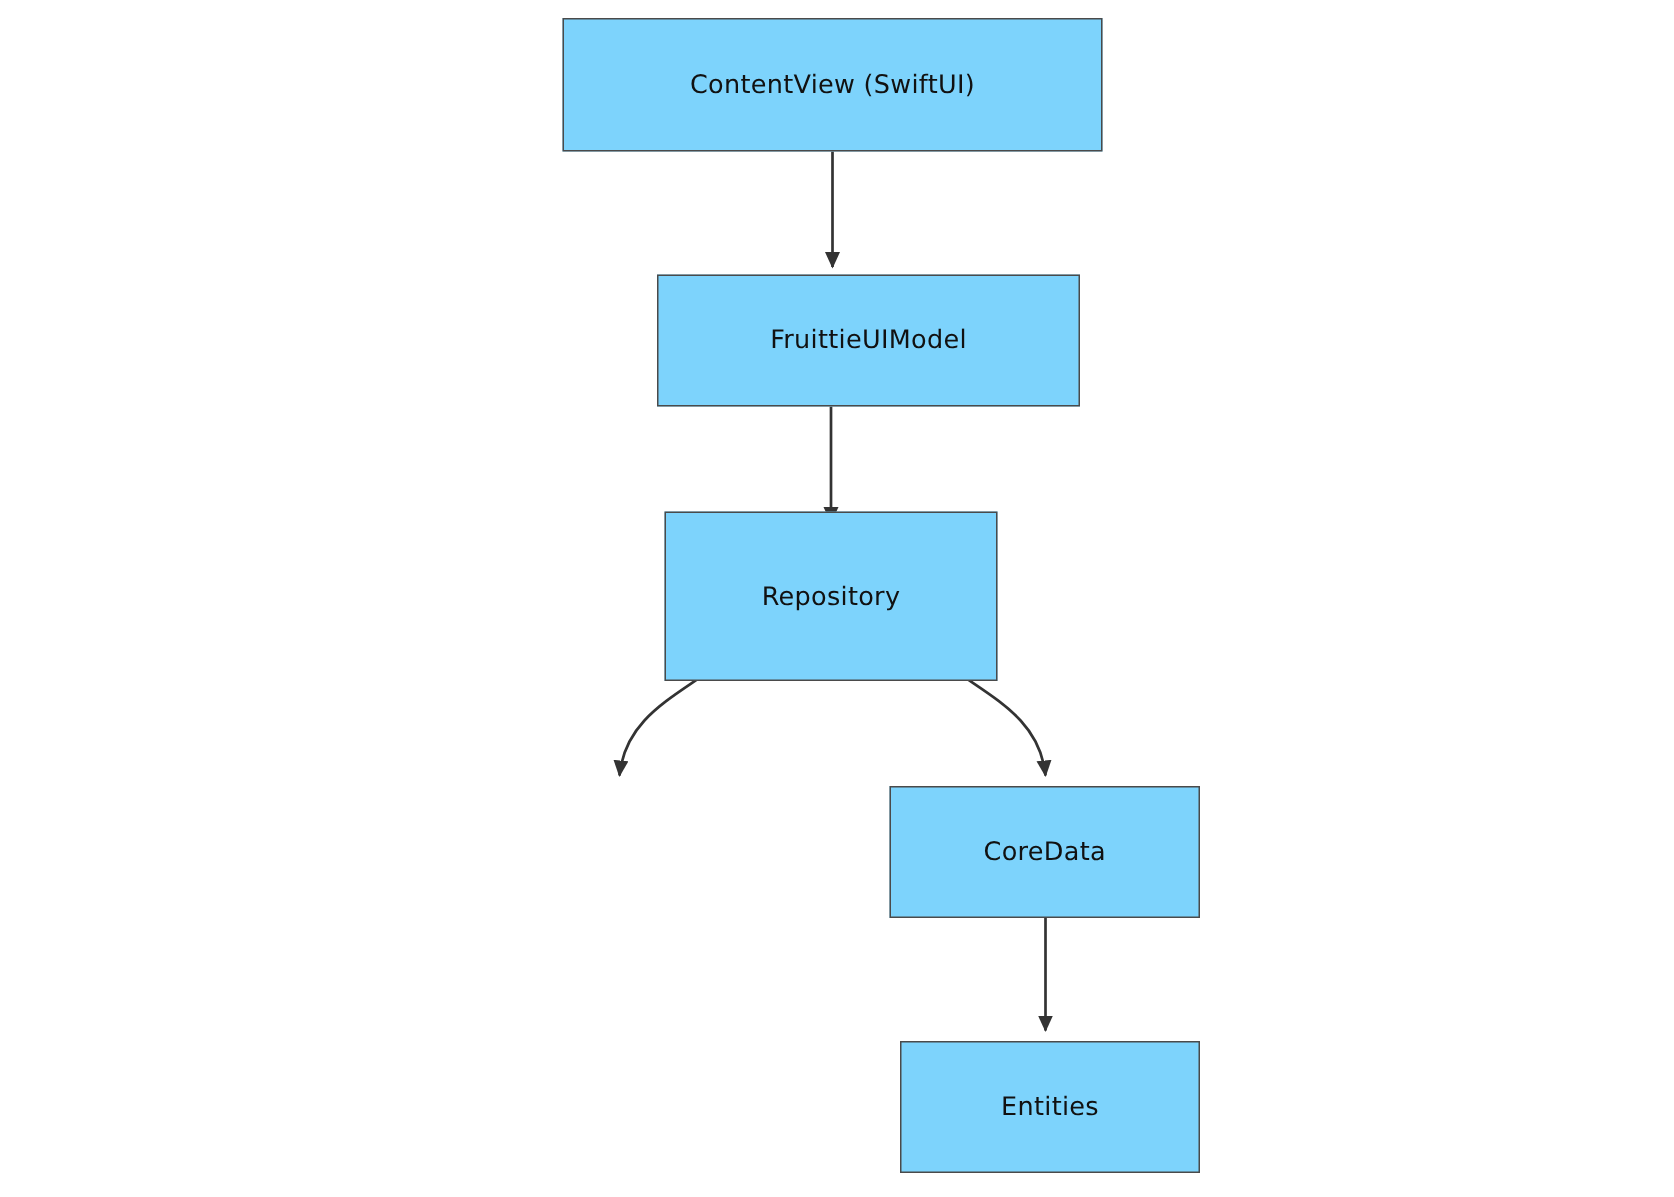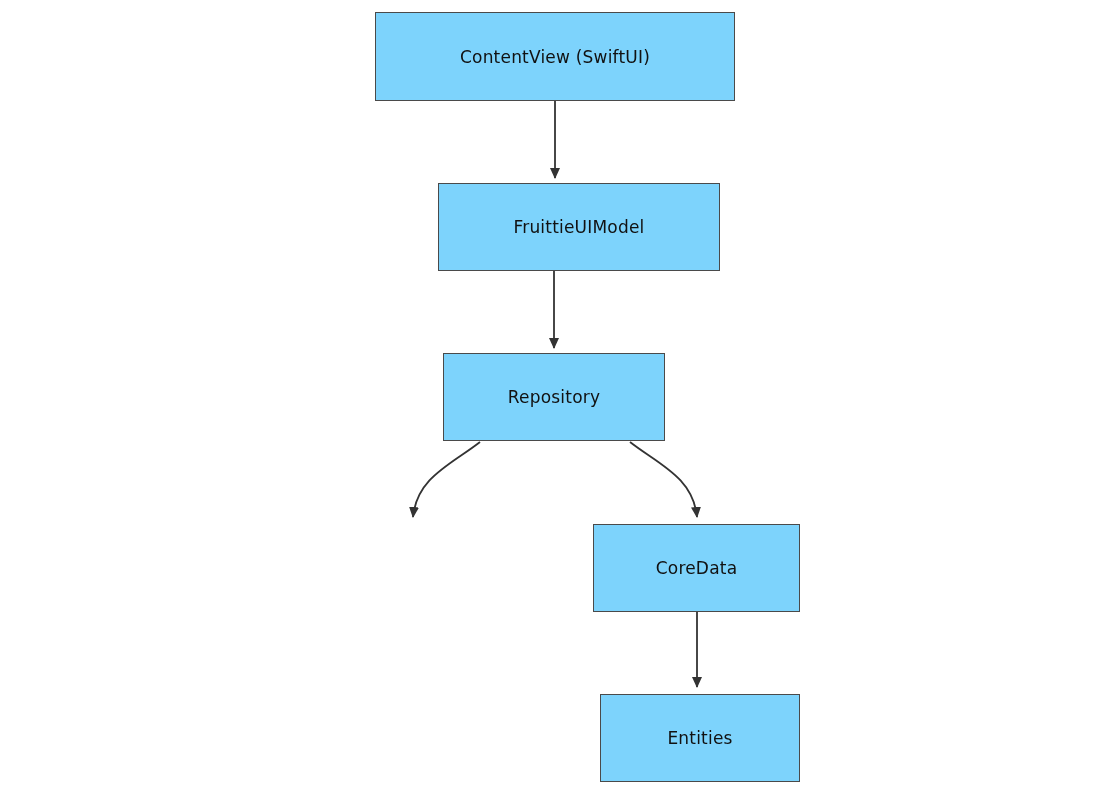--- a/index.html
+++ b/index.html
@@ -30,21 +30,21 @@
     display: flex;
     align-items: center;
     justify-content: center;
     font-size: 17px;
     color: #111111;
     letter-spacing: 0.2px;
     white-space: nowrap;
   }
   #node-contentview   { left: 375px; top: 12px;  width: 360px; height: 89px; }
   #node-fruittieuimodel { left: 413px; top: 183px; width: 282px; height: 88px; margin-left: 25px; }
-  #node-repository    { left: 443px; top: 353px; width: 222px; height: 88px; }
+  #node-repository    { left: 443px; top: 341px; width: 222px; height: 113px; }
   #node-network       { left: 314px; top: 524px; width: 198px; height: 88px; }
   #node-coredata      { left: 593px; top: 524px; width: 207px; height: 88px; }
   #node-entities      { left: 600px; top: 694px; width: 200px; height: 88px; }
   .edge {
     fill: none;
     stroke: #333333;
     stroke-width: 1.8;
   }
 </style>
 </head>

